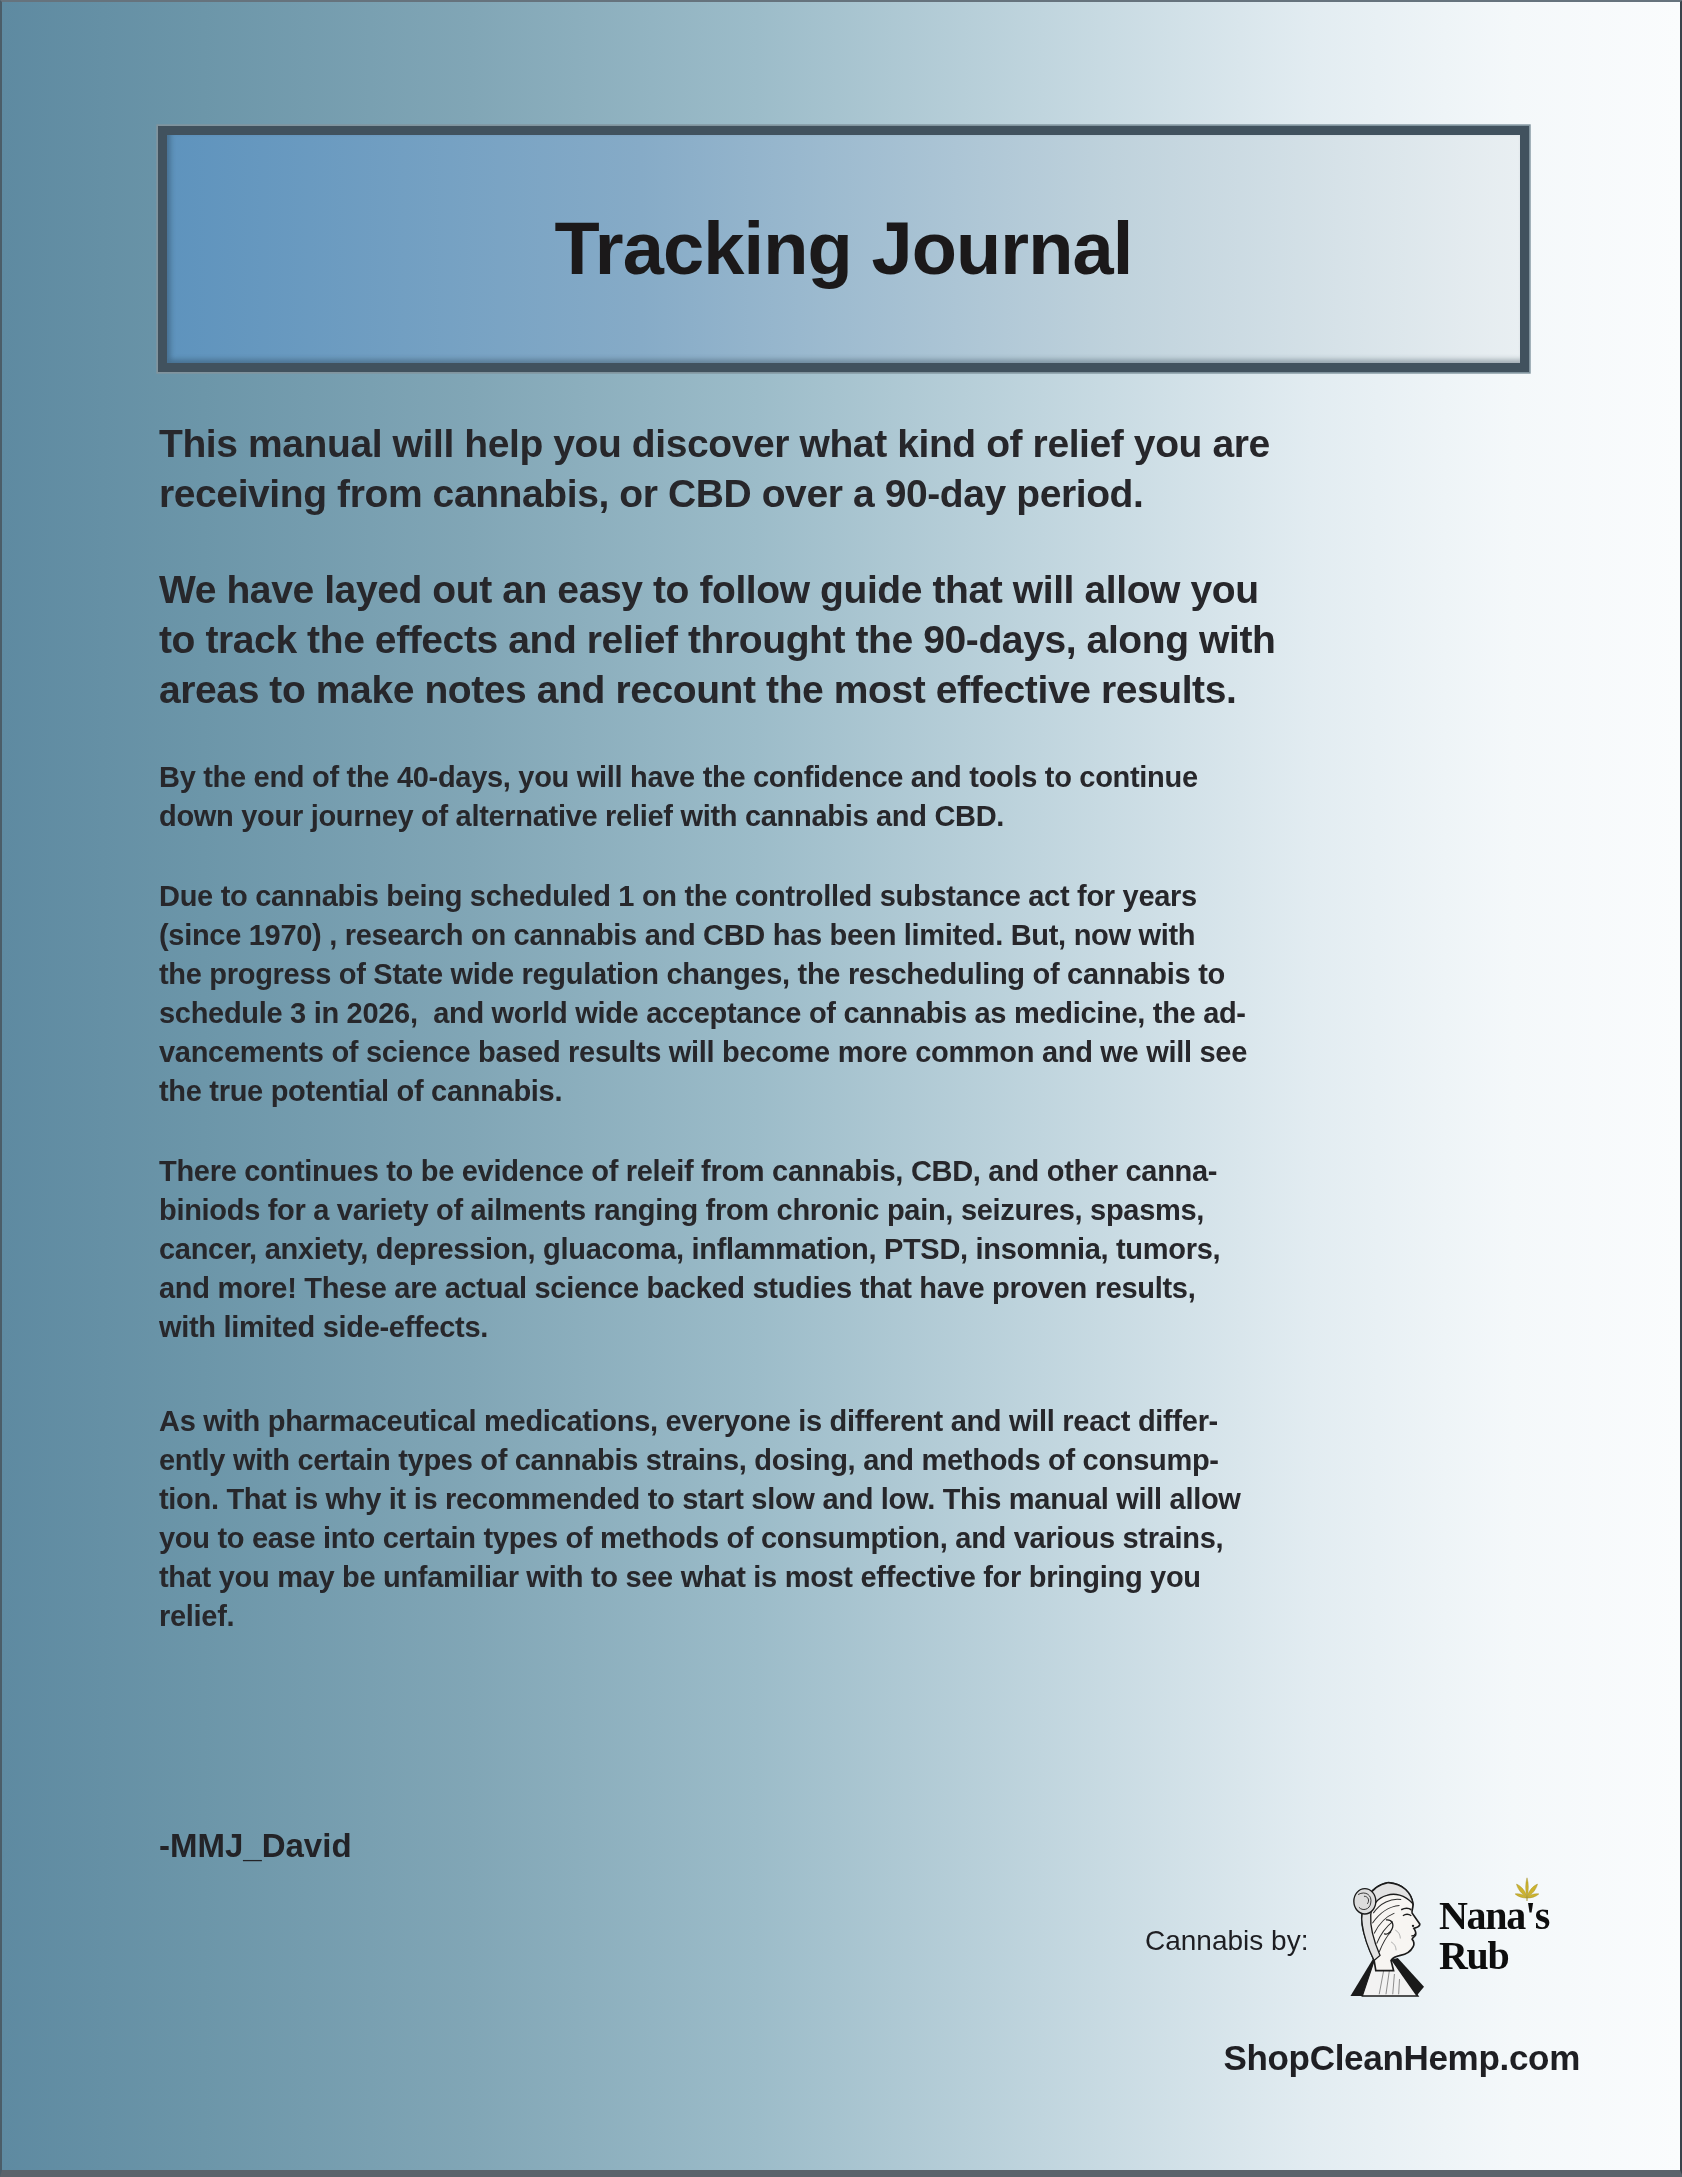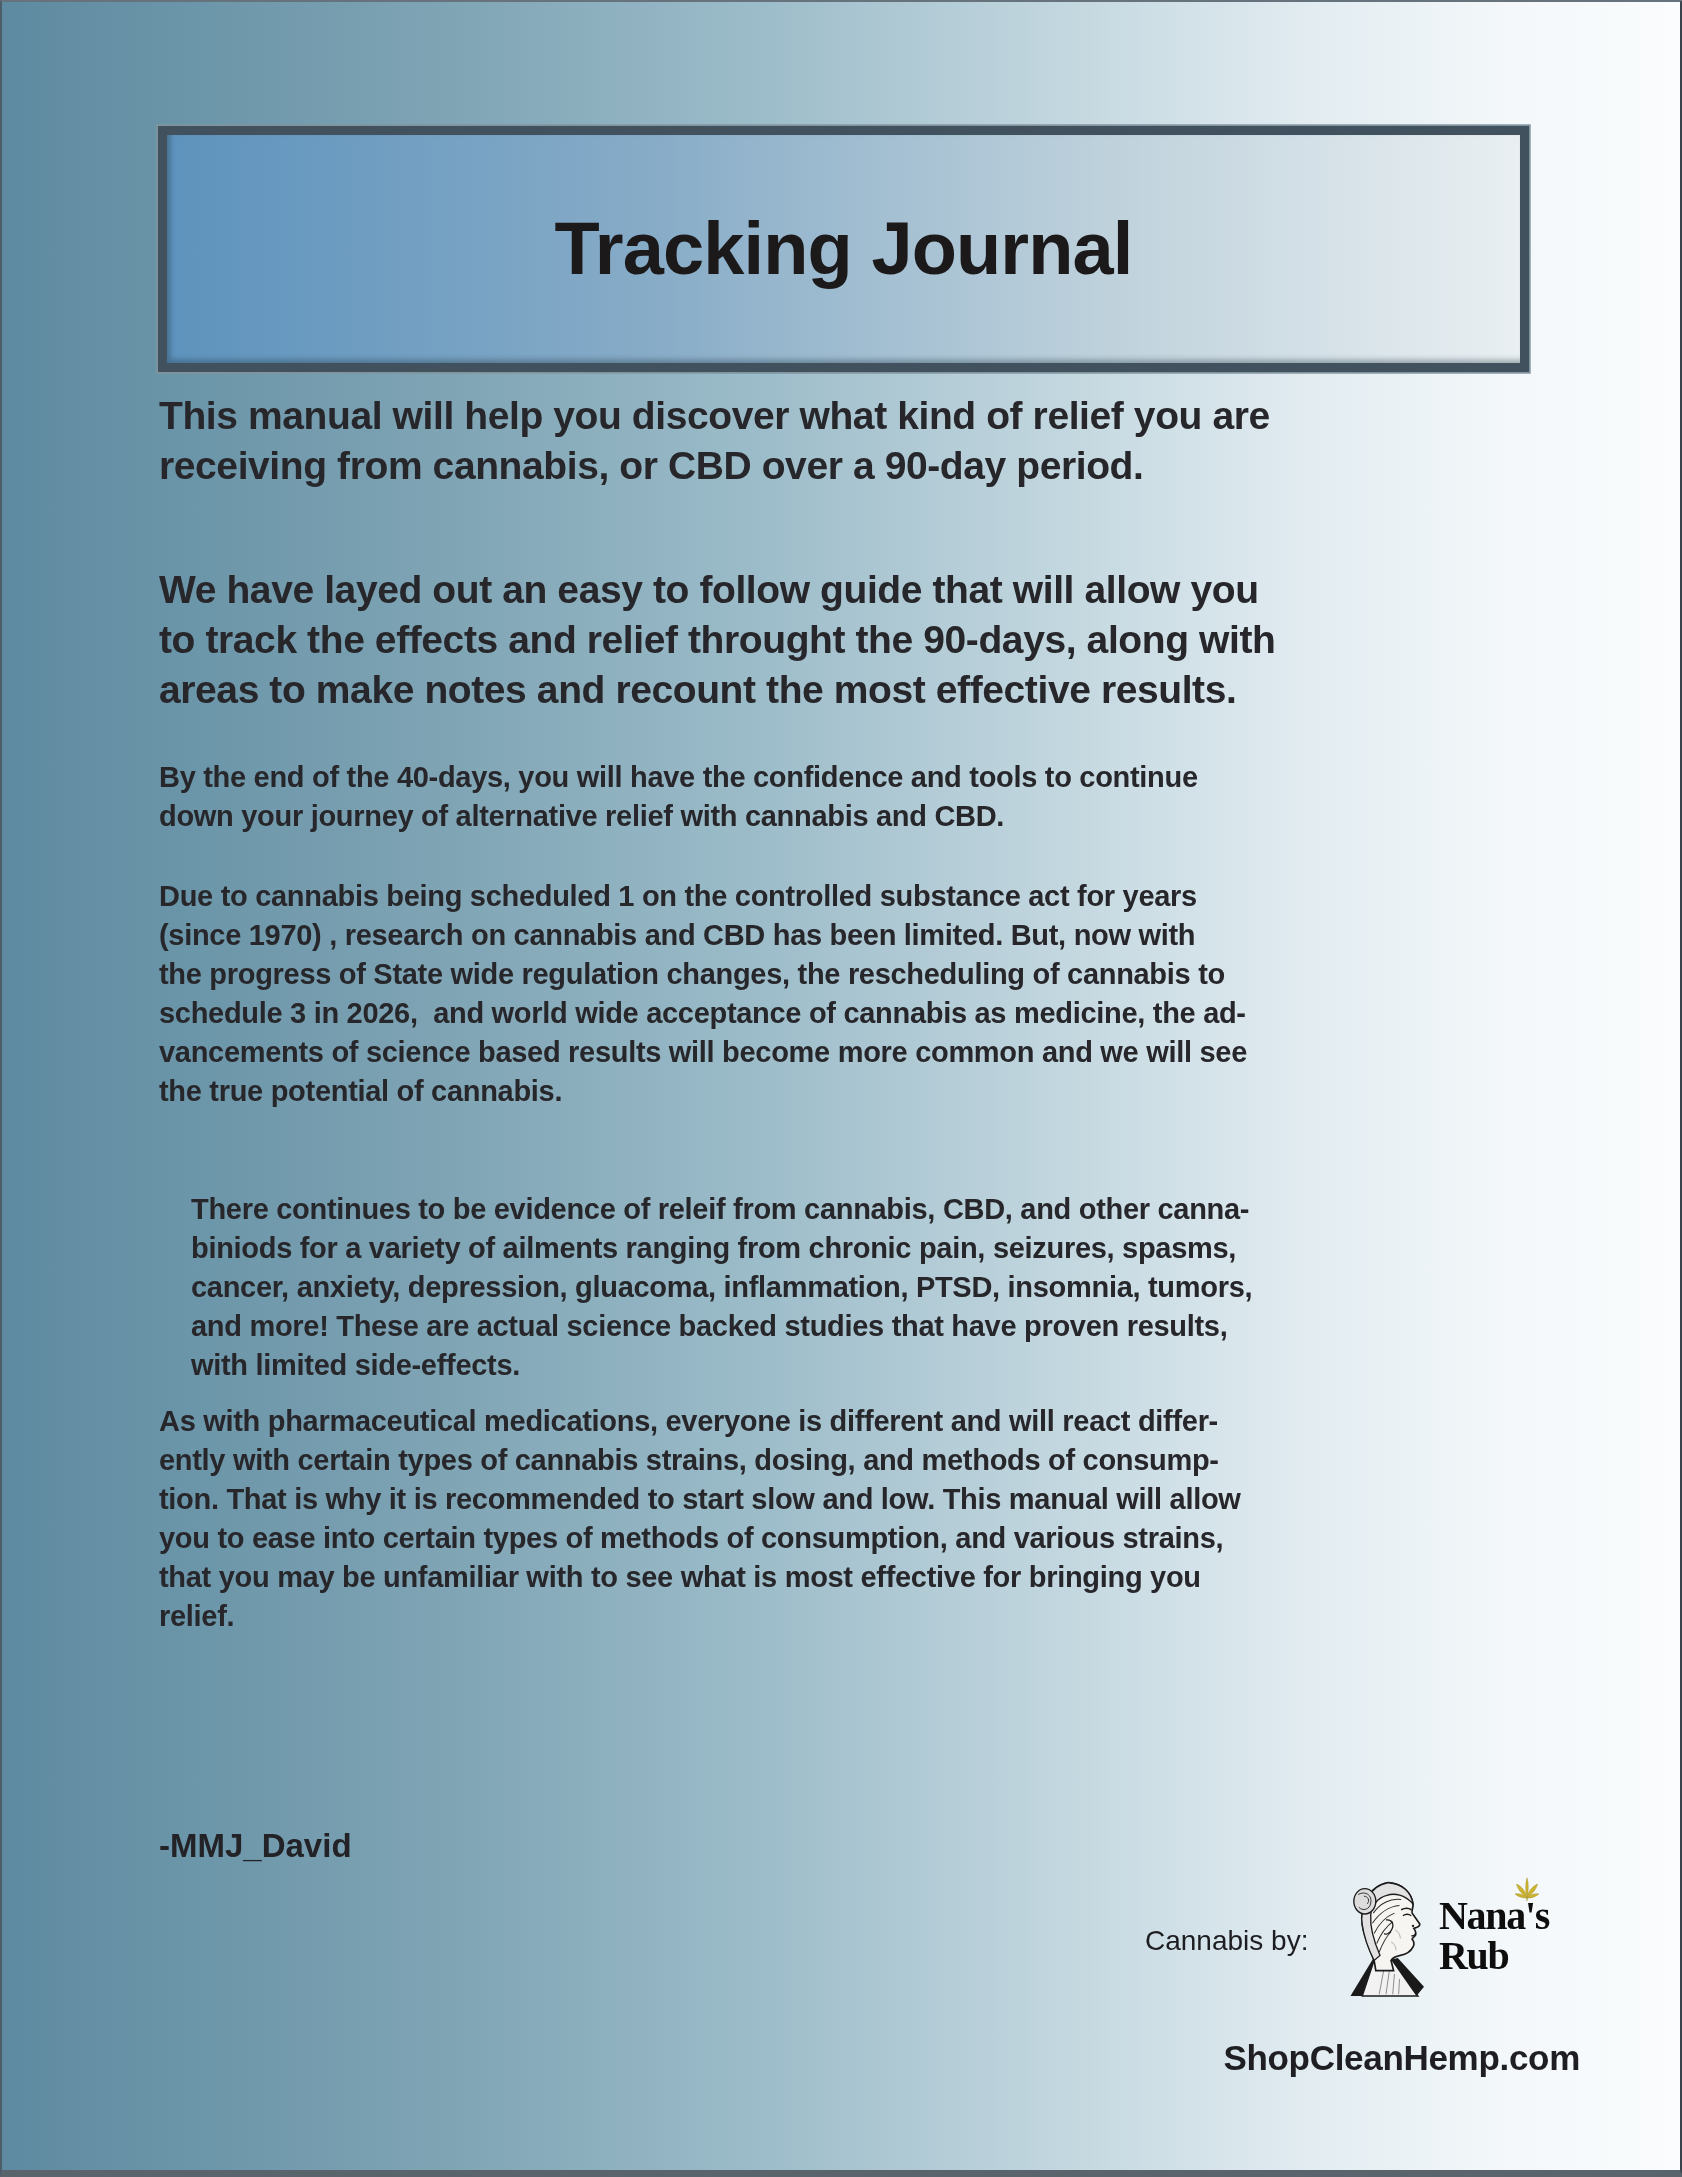--- a/index.html
+++ b/index.html
@@ -27,25 +27,25 @@
   }
   .title-line{
     font-size:74px;font-weight:700;color:#1b191a;
     line-height:100px;letter-spacing:-0.9px;text-align:center;white-space:pre;
   }
   .para{
     position:absolute;left:157px;color:#27272b;font-weight:700;white-space:pre;
   }
   .lead{font-size:39px;line-height:50px;letter-spacing:-0.4px;}
   .body-text{font-size:29px;line-height:39px;letter-spacing:-0.3px;}
-  .p-lead-1{top:389px;}
+  .p-lead-1{top:417px;}
   .p-lead-2{top:563px;}
   .p-body-1{top:756px;}
   .p-body-2{top:875px;}
-  .p-body-3{top:1188px;margin-left:32px;}
+  .p-body-3{top:1150px;}
   .p-body-4{top:1400px;}
   .p-body-5{top:1668px;}
   .signature{
     position:absolute;left:157px;top:1825px;
     font-size:33px;font-weight:700;color:#232327;white-space:pre;
   }
   .sponsor-label{
     position:absolute;left:1143px;top:1923px;
     font-size:28px;font-weight:400;color:#1e1e22;
   }

